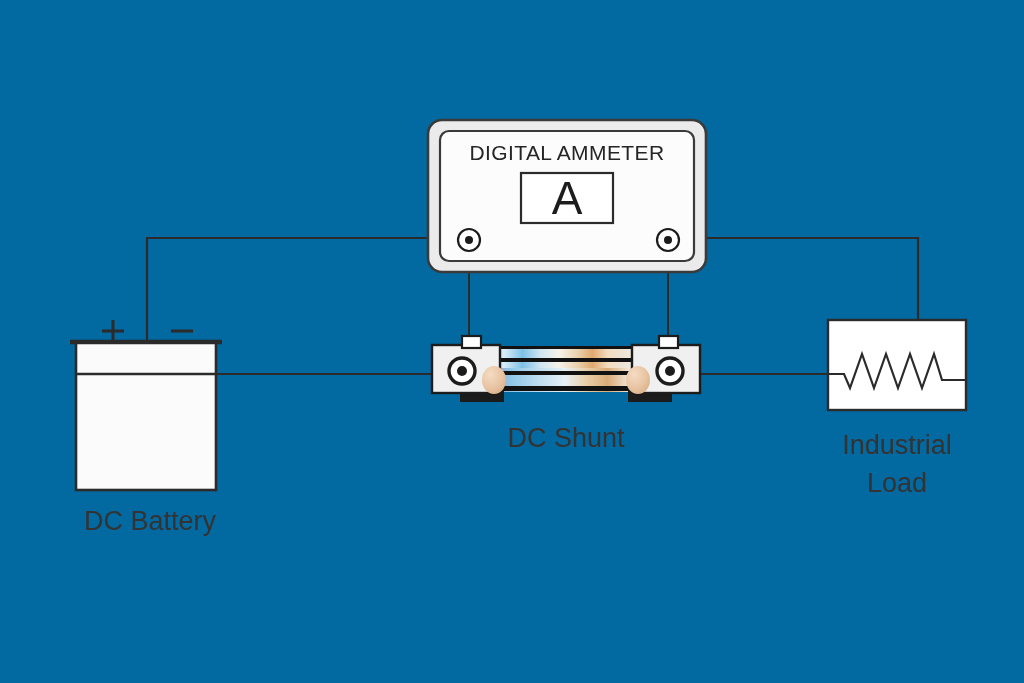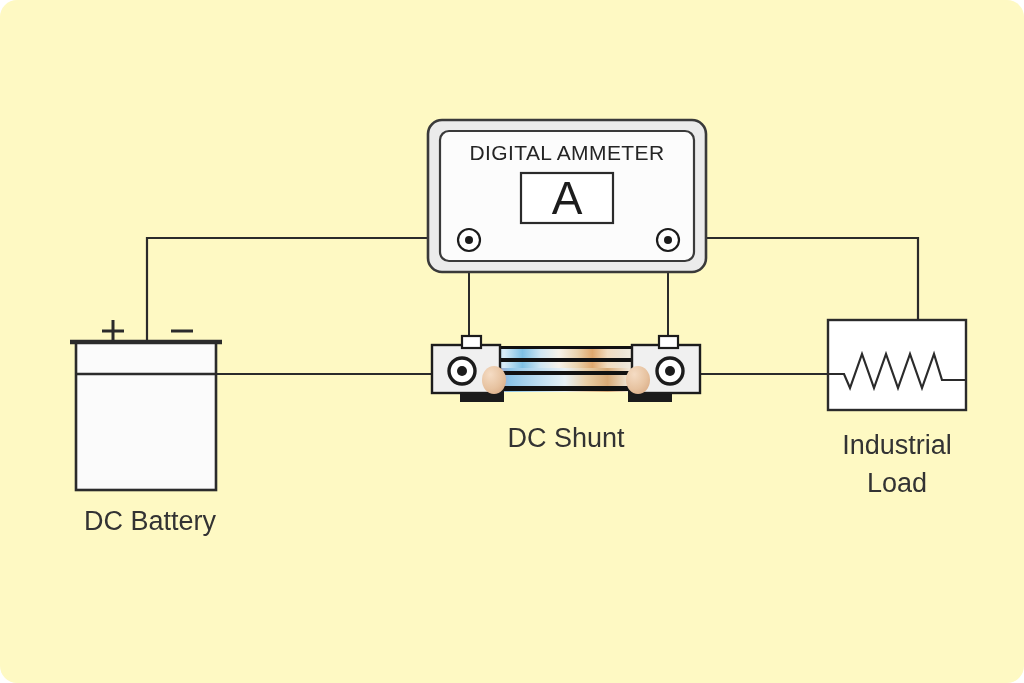--- a/index.html
+++ b/index.html
@@ -10,22 +10,21 @@
   body {
     width: 1024px;
     height: 683px;
     font-family: "Liberation Sans", sans-serif;
     overflow: hidden;
   }
   #diagram-root {
     position: relative;
     width: 1024px;
     height: 683px;
-    background: #fef9c3;
-    border-radius: 17px;
+    background: #0369a1;
   }
   svg.circuit {
     display: block;
     width: 1024px;
     height: 683px;
   }
   .wire {
     fill: none;
     stroke: #2b2b2b;
     stroke-width: 2.2;

